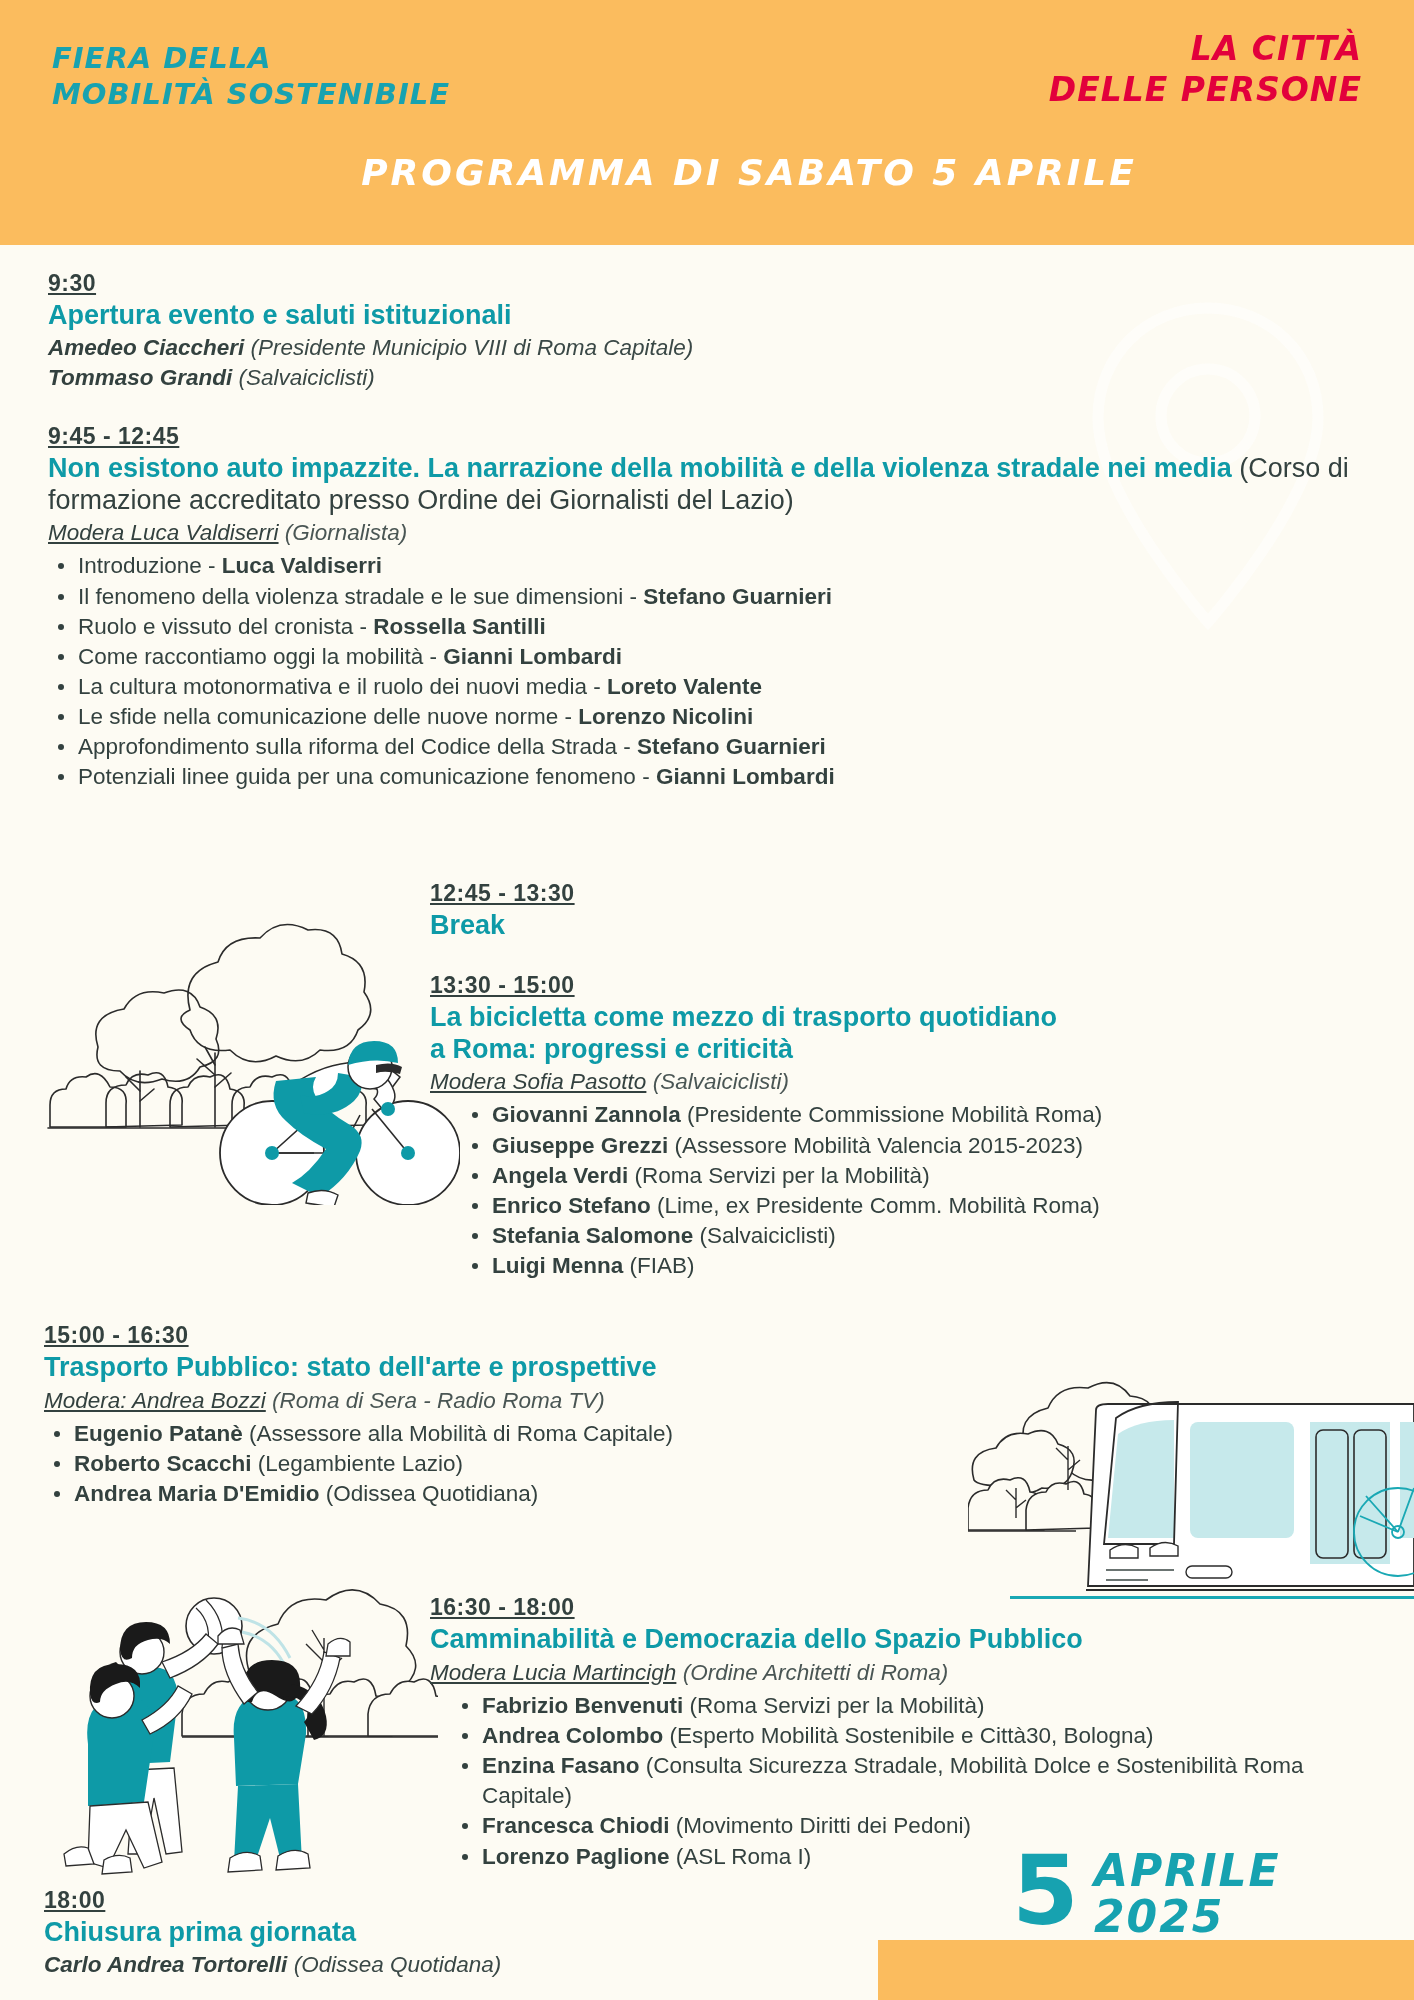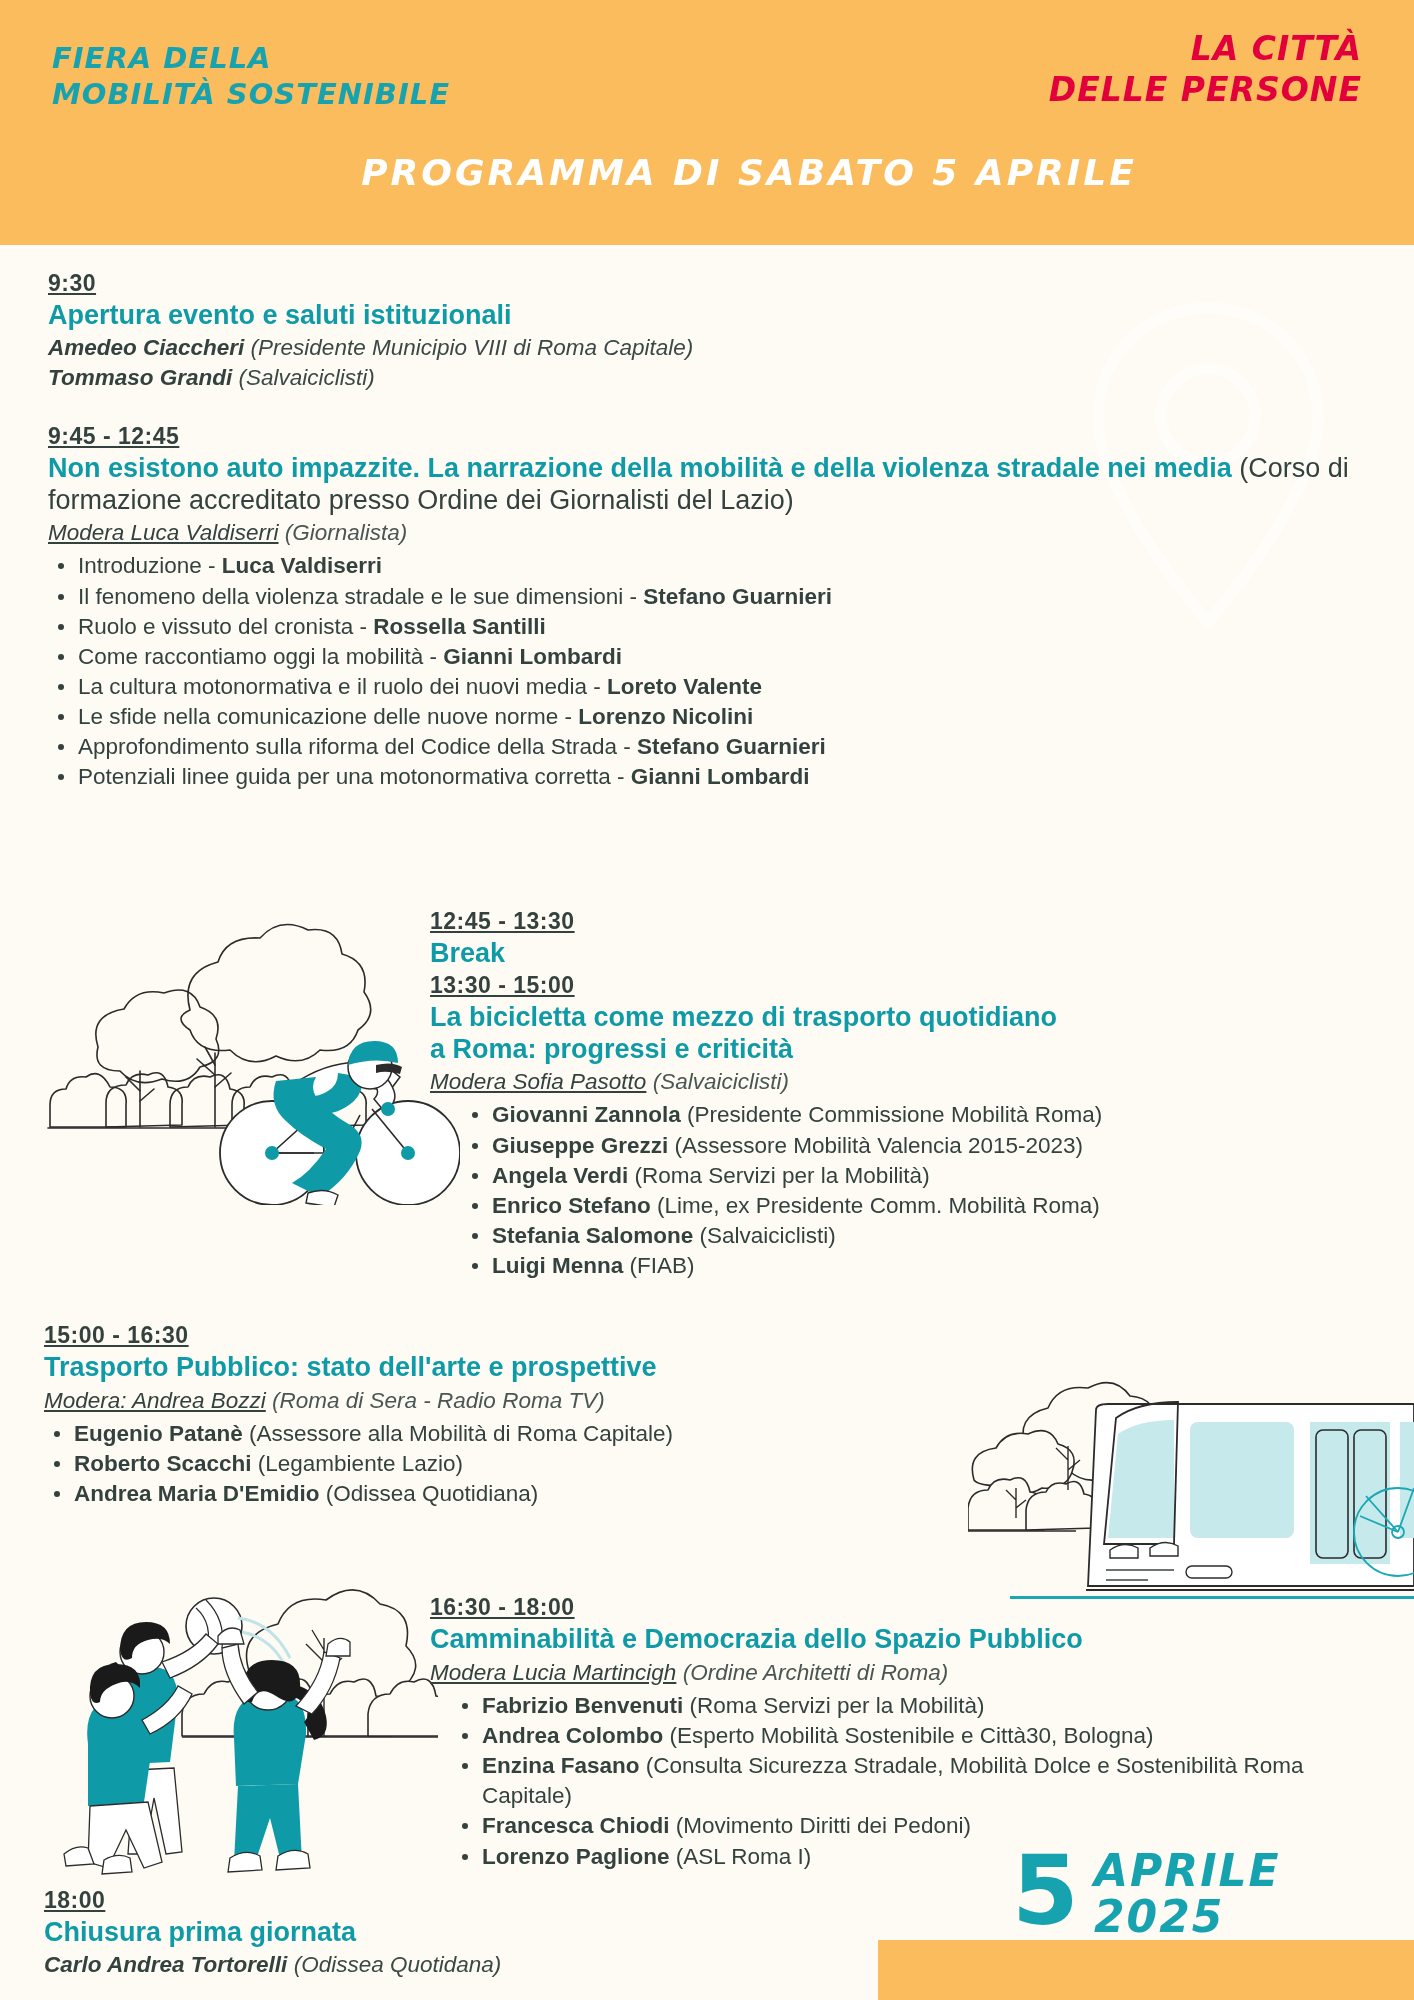--- a/index.html
+++ b/index.html
@@ -159,21 +159,21 @@
     <span class="paren">(Giornalista)</span>
   </div>
   <ul class="bul">
     <li><span>Introduzione - </span><span class="nm">Luca Valdiserri</span></li>
     <li><span>Il fenomeno della violenza stradale e le sue dimensioni - </span><span class="nm">Stefano Guarnieri</span></li>
     <li><span>Ruolo e vissuto del cronista - </span><span class="nm">Rossella Santilli</span></li>
     <li><span>Come raccontiamo oggi la mobilità - </span><span class="nm">Gianni Lombardi</span></li>
     <li><span>La cultura motonormativa e il ruolo dei nuovi media - </span><span class="nm">Loreto Valente</span></li>
     <li><span>Le sfide nella comunicazione delle nuove norme - </span><span class="nm">Lorenzo Nicolini</span></li>
     <li><span>Approfondimento sulla riforma del Codice della Strada - </span><span class="nm">Stefano Guarnieri</span></li>
-    <li><span>Potenziali linee guida per una motonormativa corretta - </span><span class="nm">Gianni Lombardi</span></li>
+    <li><span>Potenziali linee guida per una comunicazione fenomeno - </span><span class="nm">Gianni Lombardi</span></li>
   </ul>
 </div>
 
 <svg class="illu" style="left:40px;top:895px;width:420px;height:310px;" viewBox="0 0 420 310">
   <g fill="none" stroke="#2B2B2B" stroke-width="1.6" stroke-linejoin="round" stroke-linecap="round">
 
     <path d="M150 115 q-10 -38 28 -48 q8 -26 42 -24 q20 -22 48 -8 q30 -4 34 24 q28 8 22 38 q16 22 -6 38 q-8 24 -38 20 q-18 18 -44 6 q-26 14 -46 -6 q-32 4 -40 -20 q-18 -12 0 -20 z"></path>
     <path d="M175 232 L175 158"></path>
     <path d="M175 180 l-18 -16 M175 192 l16 -14 M175 170 l-10 -18"></path>
 
@@ -215,21 +215,21 @@
   <path d="M264 218 q30 6 50 -12 q10 -10 8 -24 l-24 -4 q0 12 -10 18 q-12 8 -28 4 z" fill="#0E9AA7"></path>
 
   <path d="M268 298 q16 -6 30 2 l-4 12 q-16 -2 -28 -4 z" fill="#FFFFFF" stroke="#2B2B2B" stroke-width="1.4"></path>
 
   <circle cx="330" cy="172" r="22" fill="#FFFFFF" stroke="#2B2B2B" stroke-width="1.5"></circle>
   <path d="M308 170 q2 -24 26 -24 q24 0 24 22 q-24 -6 -50 2 z" fill="#0E9AA7"></path>
   <path d="M336 170 q16 -4 26 2 l-2 7 q-14 -4 -24 -1 z" fill="#2B2B2B"></path>
   <circle cx="348" cy="214" r="7" fill="#0E9AA7"></circle>
 </svg>
 
-<div class="blk" style="left:430px;top:908px;width:660px;">
+<div class="blk" style="left:430px;top:880px;width:660px;">
   <div class="time">12:45 - 13:30</div>
   <div class="title">Break</div>
 </div>
 
 <div class="blk" style="left:430px;top:972px;width:930px;">
   <div class="time">13:30 - 15:00</div>
   <div class="title">
     <div>La bicicletta come mezzo di trasporto quotidiano</div>
     <div>a Roma: progressi e criticità</div>
   </div>

